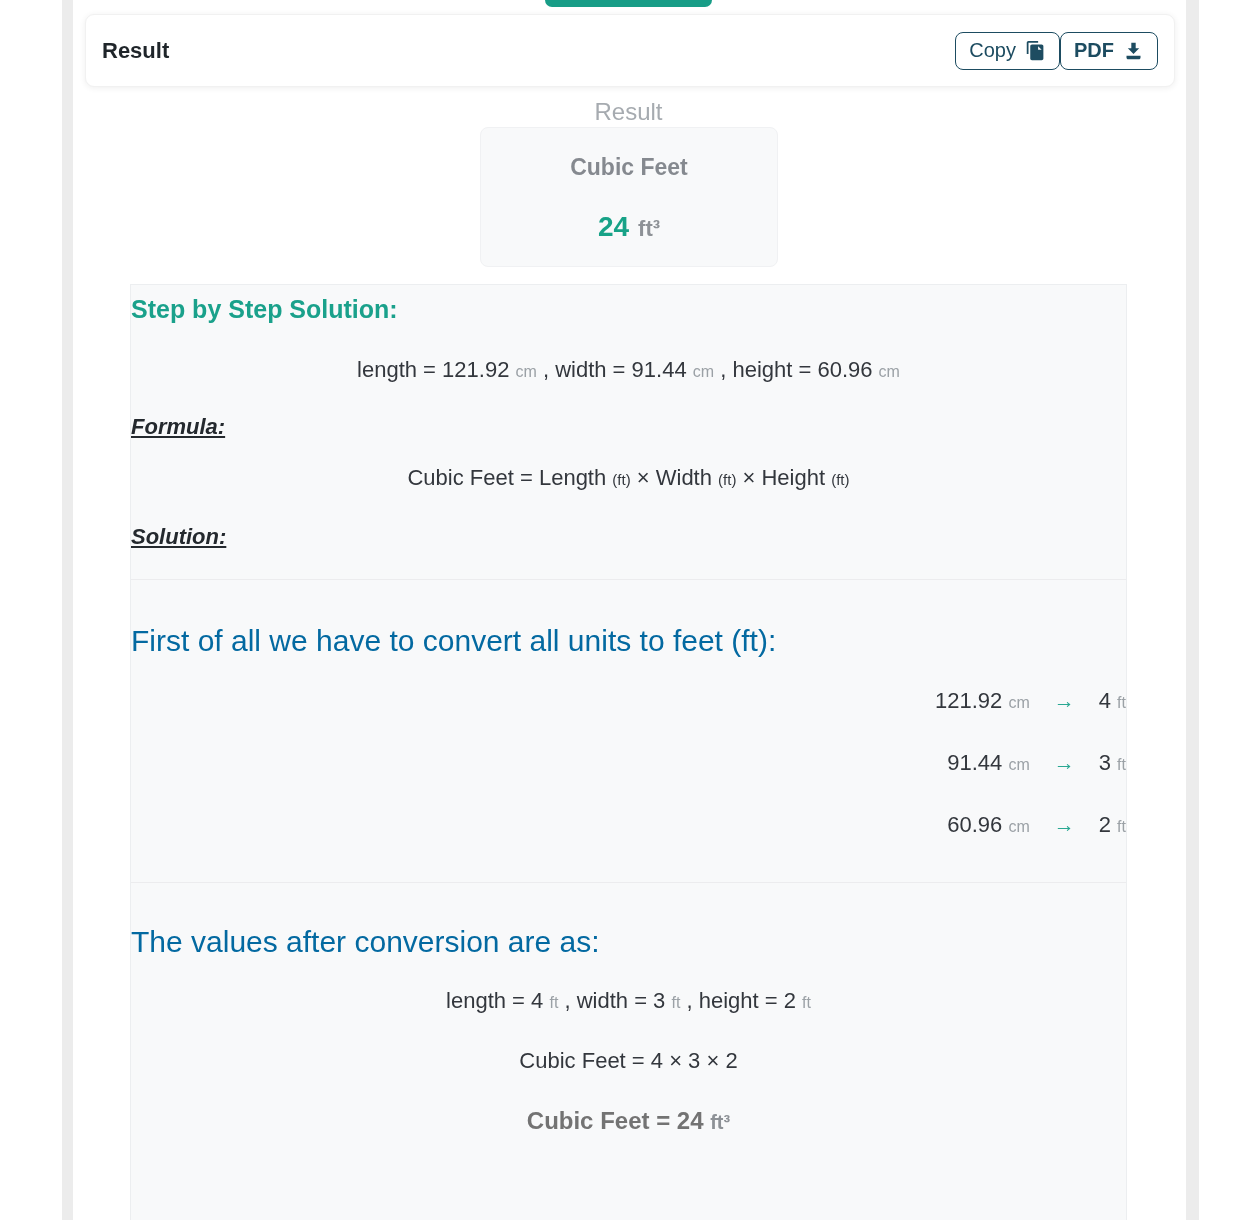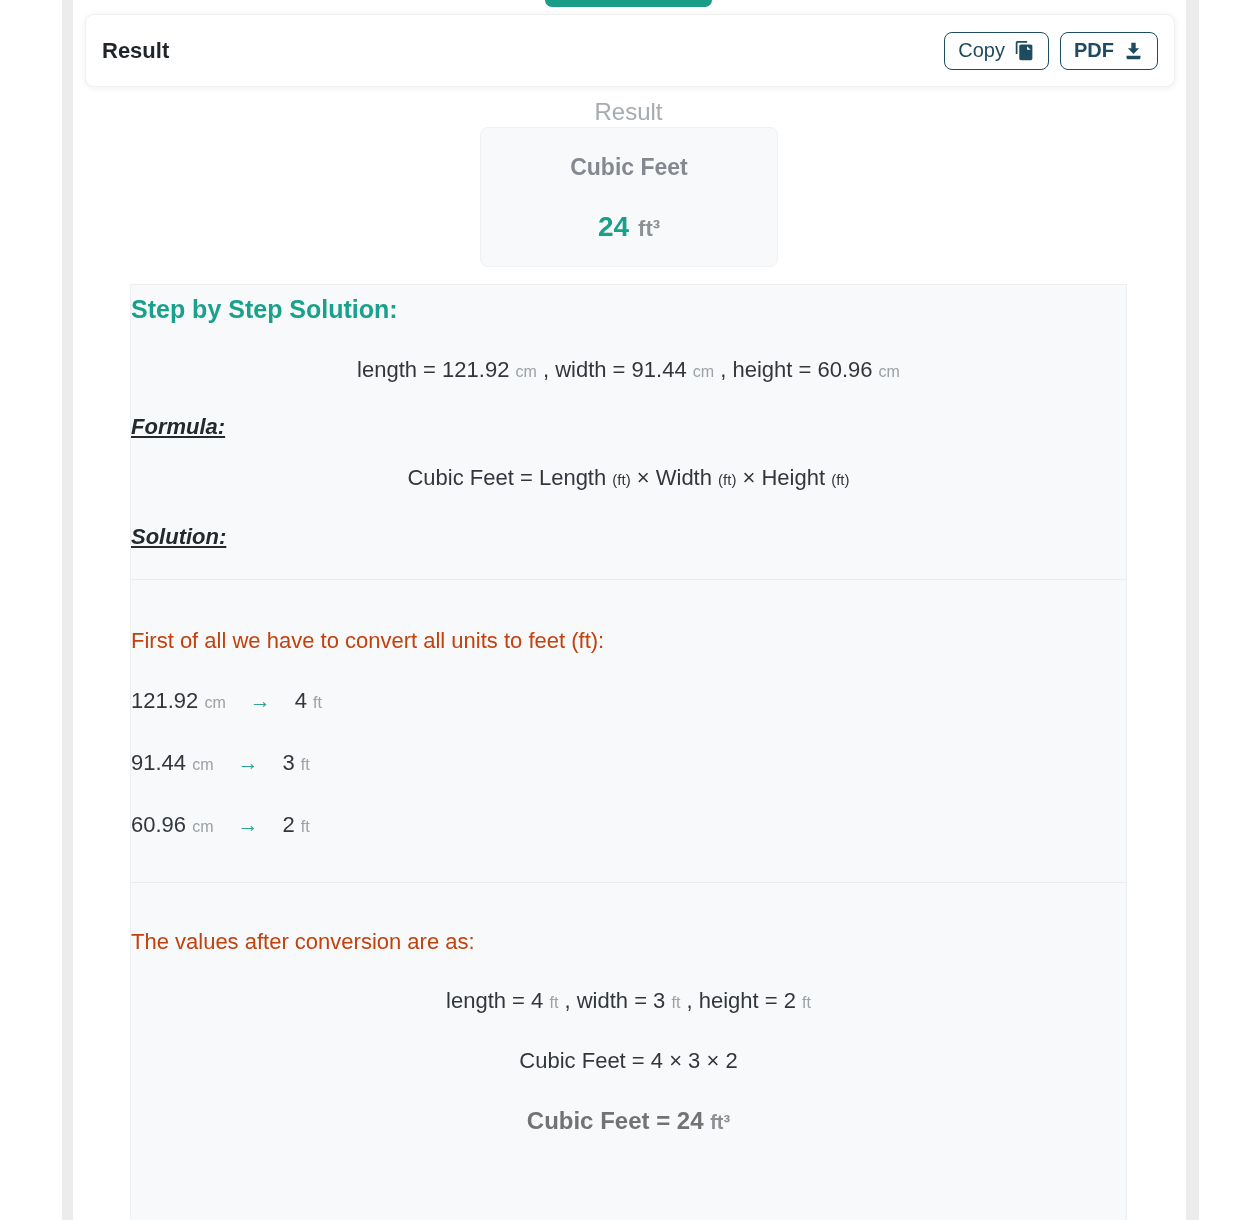--- a/index.html
+++ b/index.html
@@ -16,21 +16,21 @@
   .top-btn { left:545px; top:0; width:167px; height:7px; background:#189d87;
              border:none; border-radius:0 0 9px 9px; cursor:pointer; }
 
   
   .header-card { left:85px; top:14px; width:1090px; height:73px; background:#fff;
                  border-radius:9px; border:1px solid #f1f1f1;
                  box-shadow:0 1px 6px rgba(0,0,0,.07);
                  display:flex; align-items:center; justify-content:space-between;
                  padding:0 16px 0 16px; }
   .header-title { font-size:22px; font-weight:700; color:#1f252a; }
-  .header-btns { display:flex; gap:11px; }
+  .header-btns { display:flex; }
   .hbtn { display:flex; align-items:center; gap:9px; height:38px; padding:0 13px;
           background:#fff; border:1.5px solid #1d4c61; border-radius:8px;
           color:#1d4c61; font-size:20px; cursor:pointer;
           font-family:"Liberation Sans","DejaVu Sans",sans-serif; }
   .hbtn.copy { font-weight:400; }
   .hbtn.pdf  { font-weight:700;border-radius:8px; }
   .hbtn svg { width:21px; height:21px; fill:#1d4c61; }
 
   
   .result-caption { left:130px; top:98px; width:997px; text-align:center;
@@ -55,24 +55,24 @@
                  font-style:italic; text-decoration:underline; color:#24292e; }
   .sec-heading.data     { margin-top:26px; }
   .sec-heading.formula  { margin-top:26px; }
   .sec-heading.solution { margin-top:28px; }
   .center-line { text-align:center; font-size:22px; line-height:30px; }
   .m-data      { margin-top:30px; }
   .m-formula   { margin-top:22px; }
   .divider { border:none; border-top:1px solid #ececee; }
   .hr1 { margin-top:28px; }
   .hr2 { margin-top:40px; }
-  .intro { font-size:22px; line-height:30px; color:#c2410c; }
+  .intro { font-size:30px; line-height:30px; color:#0369a1; }
   .intro1 { margin-top:46px; }
   .intro2 { margin-top:44px; }
-  .conv-row { margin-top:30px; text-align:left; font-size:22px; line-height:30px; }
+  .conv-row { margin-top:30px; text-align:right; font-size:22px; line-height:30px; }
   .m-converted { margin-top:29px; }
   .m-calc      { margin-top:28px; }
   .final-line  { margin-top:29px; font-size:24px; line-height:32px; }
 
   
   .seg-dark      { color:#33373d; }
   .seg-darksmall { color:#33373d; font-size:15px; }
   .seg-muted     { color:#9ba1a6; font-size:16px; }
   .seg-mutedbold { color:#8d9196; font-size:20px; font-weight:700; }
   .seg-teal      { color:#737373; font-weight:700; }

